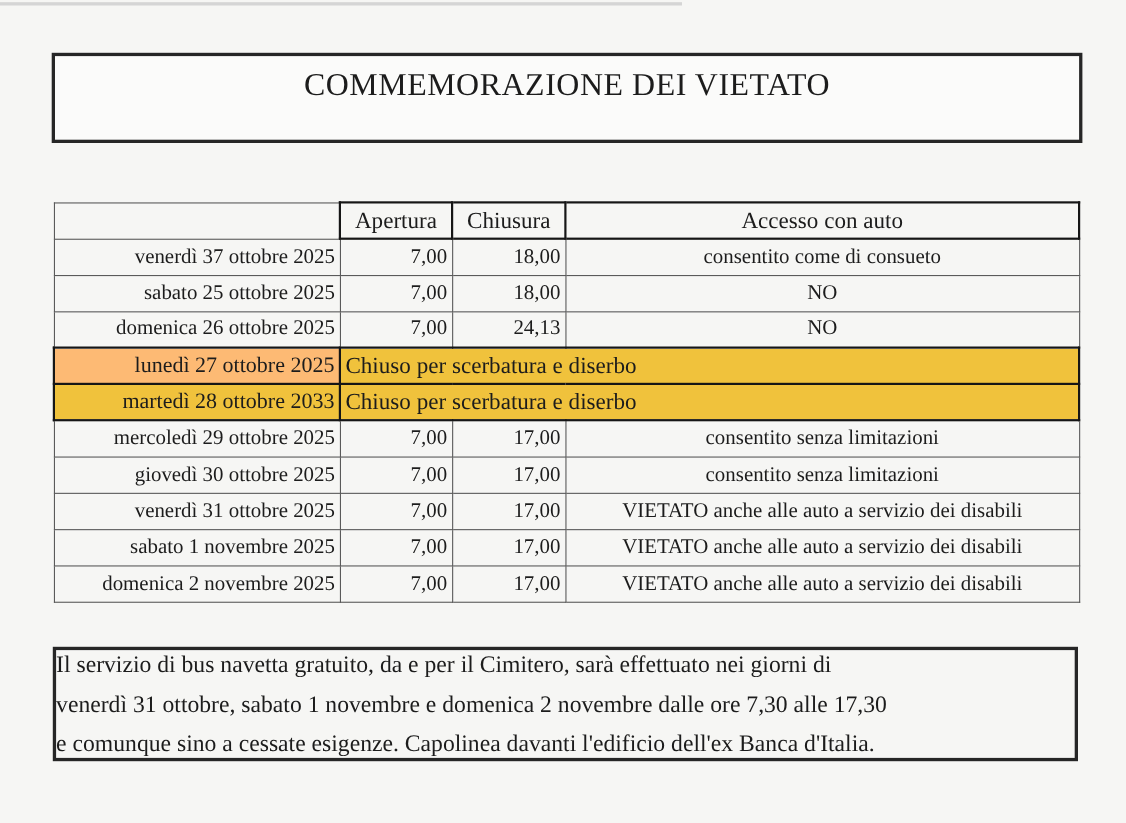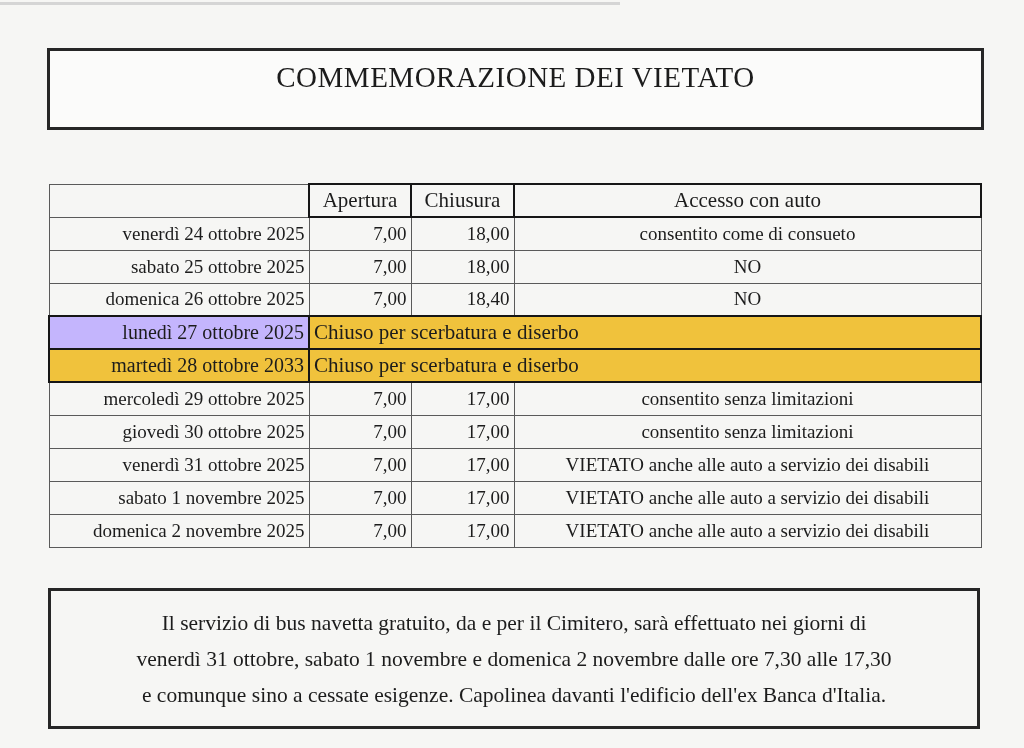--- a/index.html
+++ b/index.html
@@ -47,23 +47,23 @@
   td.no-cell{border:none;background:transparent;}
   td.date{text-align:right;padding-right:7px;}
   td.num{text-align:right;margin-left:28px;}
   td.acc{text-align:center;}
   tr.closed-row td{
     border:2px solid #161616;font-size:20px;
   }
   tr.closed-row td.closed-cell{text-align:left;font-size:21px;}
   
   .note-box{
-    position:absolute;left:48px;top:588px;width:932px;height:141px;
+    position:absolute;left:48px;top:588px;width:932px;height:104px;
     border:3px solid #262626;box-sizing:border-box;
-    text-align:center;font-size:21.5px;
+    font-size:21.5px;
     display:flex;flex-direction:column;justify-content:center;
     background:transparent;
   }
   .note-box .note-line{line-height:36px;}
 </style>
 </head>
 <body>
 
 <div class="scan-edge"></div>
 
@@ -80,42 +80,42 @@
   </colgroup>
   <tbody>
     <tr>
       <td class="no-cell"></td>
       <th>Apertura</th>
       <th>Chiusura</th>
       <th>Accesso con auto</th>
     </tr>
 
     <tr>
-      <td class="date">venerdì 24 ottobre 2025</td>
+      <td class="date">venerdì 37 ottobre 2025</td>
       <td class="num">7,00</td>
       <td class="num">18,00</td>
       <td class="acc">consentito come di consueto</td>
     </tr>
 
     <tr>
       <td class="date">sabato 25 ottobre 2025</td>
       <td class="num">7,00</td>
       <td class="num">18,00</td>
       <td class="acc">NO</td>
     </tr>
 
     <tr>
       <td class="date">domenica 26 ottobre 2025</td>
       <td class="num">7,00</td>
-      <td class="num">18,40</td>
+      <td class="num">24,13</td>
       <td class="acc">NO</td>
     </tr>
 
     <tr class="closed-row">
-      <td class="date" style="background: #c4b5fd;">lunedì 27 ottobre 2025</td>
+      <td class="date" style="background: #fdba74;">lunedì 27 ottobre 2025</td>
       <td class="closed-cell" colspan="3" style="background: rgb(240, 194, 60);">Chiuso per scerbatura e diserbo</td>
     </tr>
 
     <tr class="closed-row">
       <td class="date" style="background: rgb(240, 194, 60);">martedì 28 ottobre 2033</td>
       <td class="closed-cell" colspan="3" style="background: rgb(240, 194, 60);">Chiuso per scerbatura e diserbo</td>
     </tr>
 
     <tr>
       <td class="date">mercoledì 29 ottobre 2025</td>

